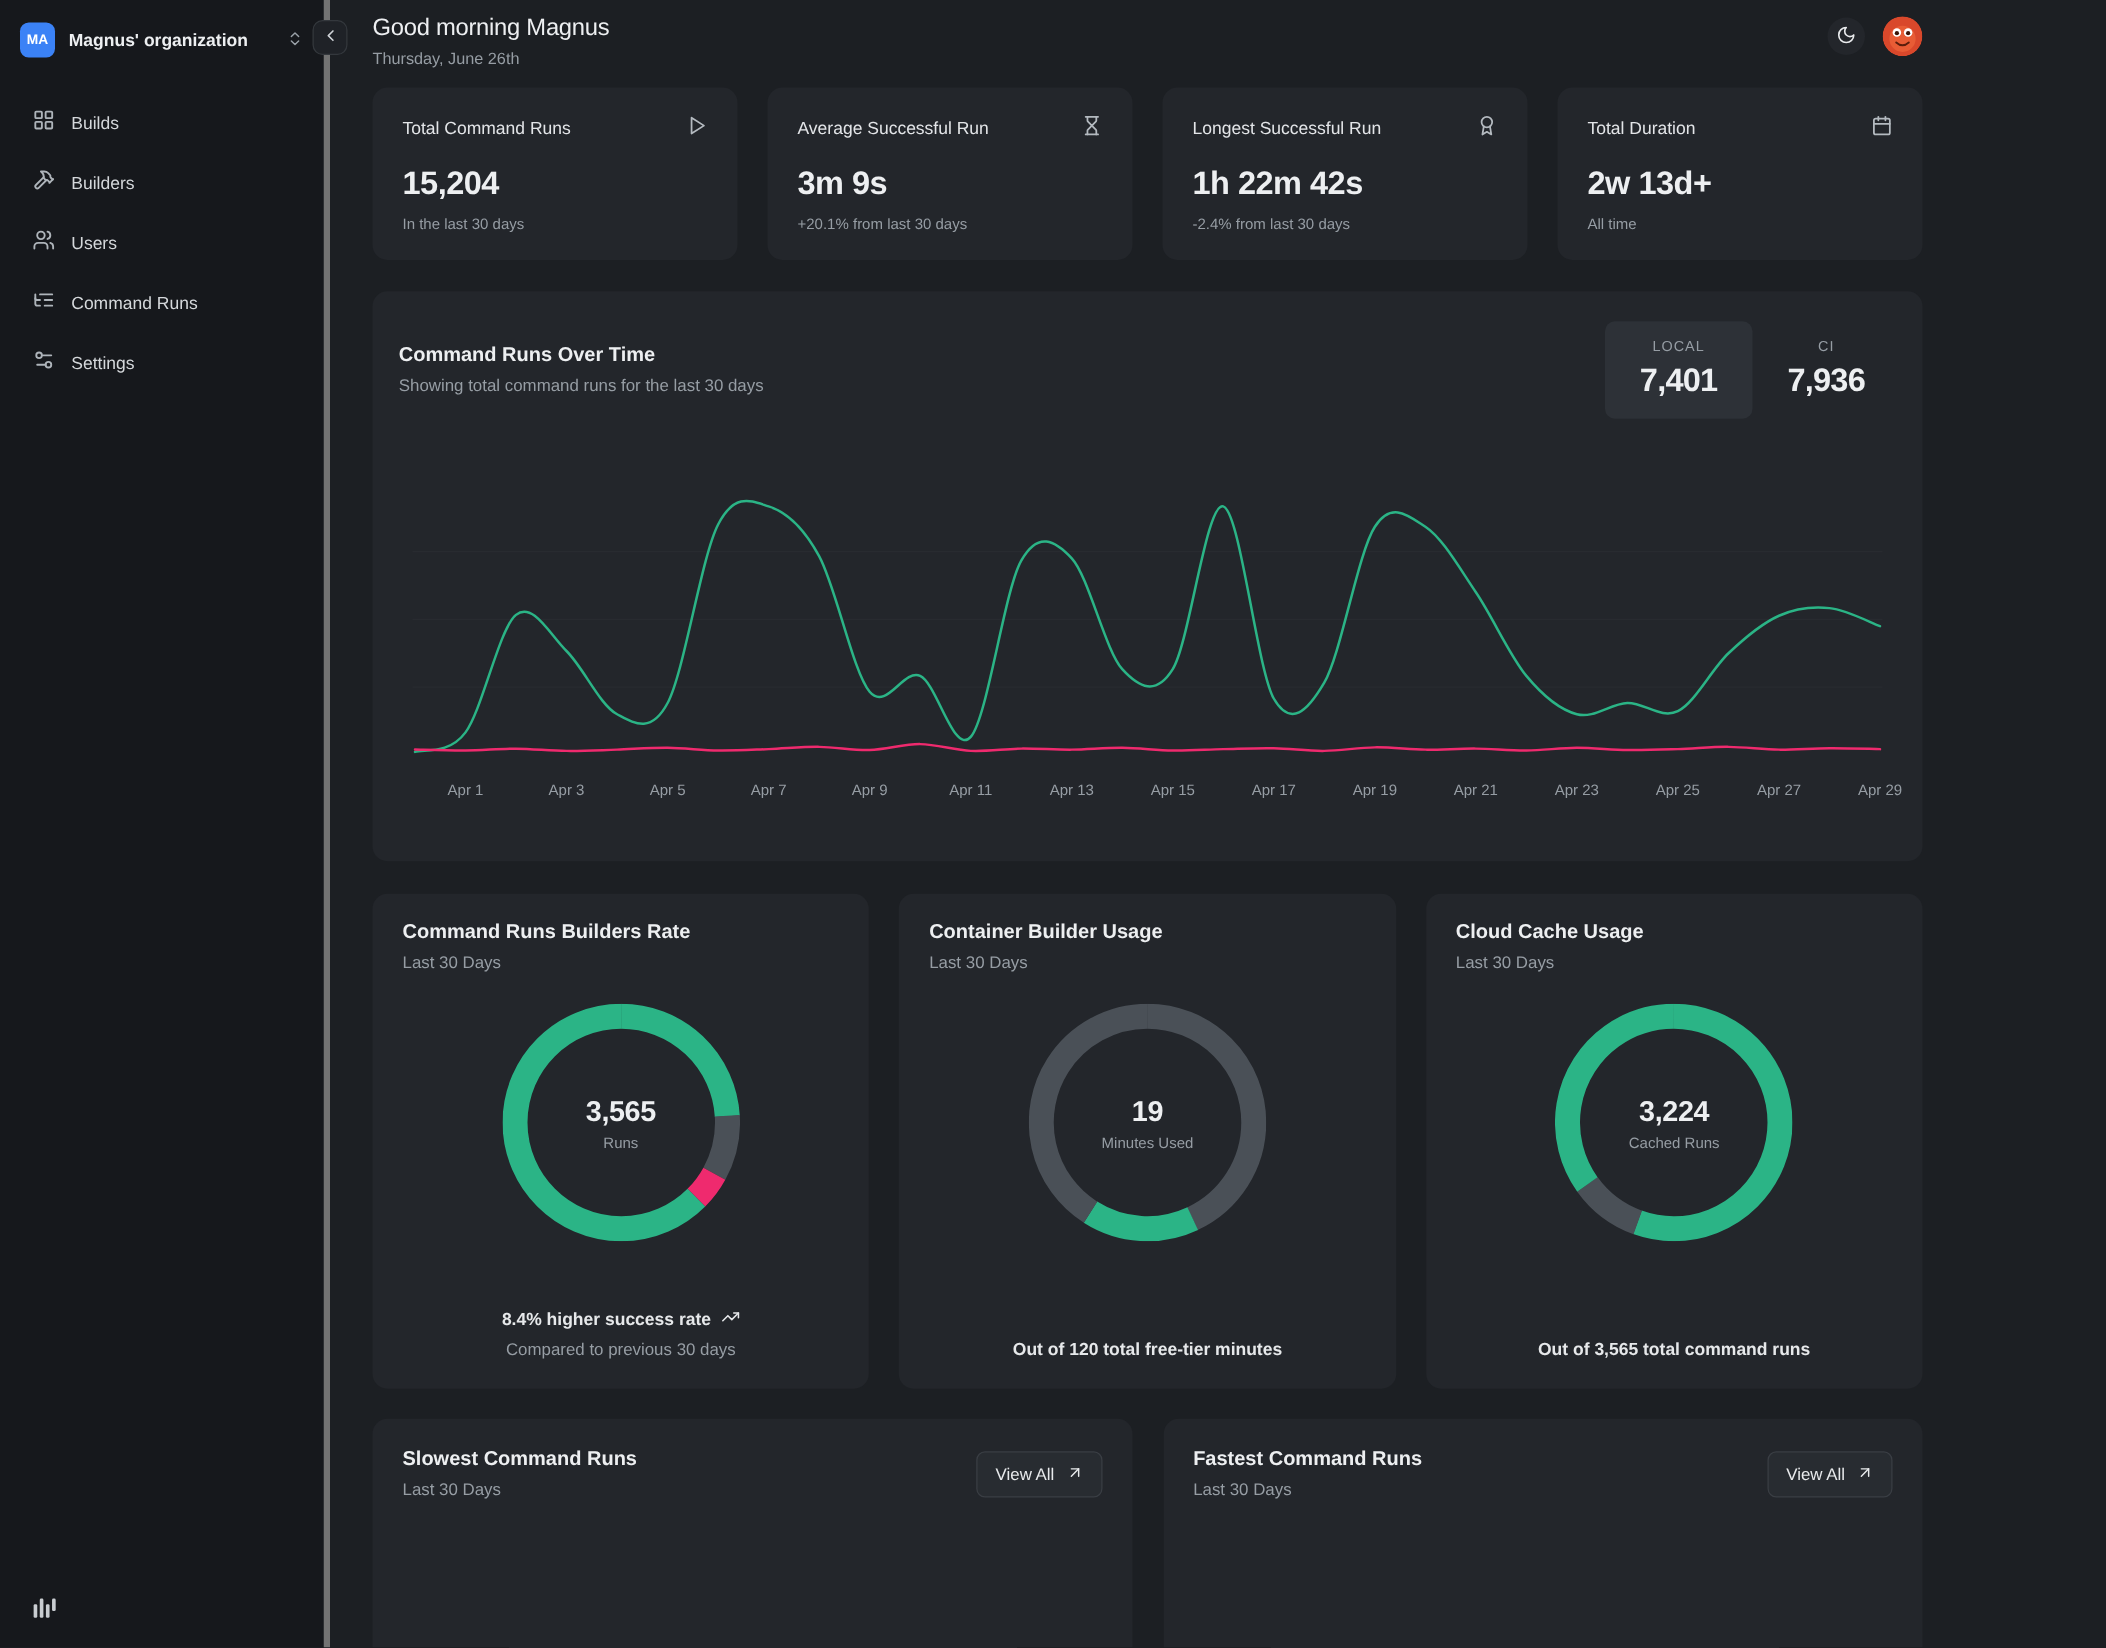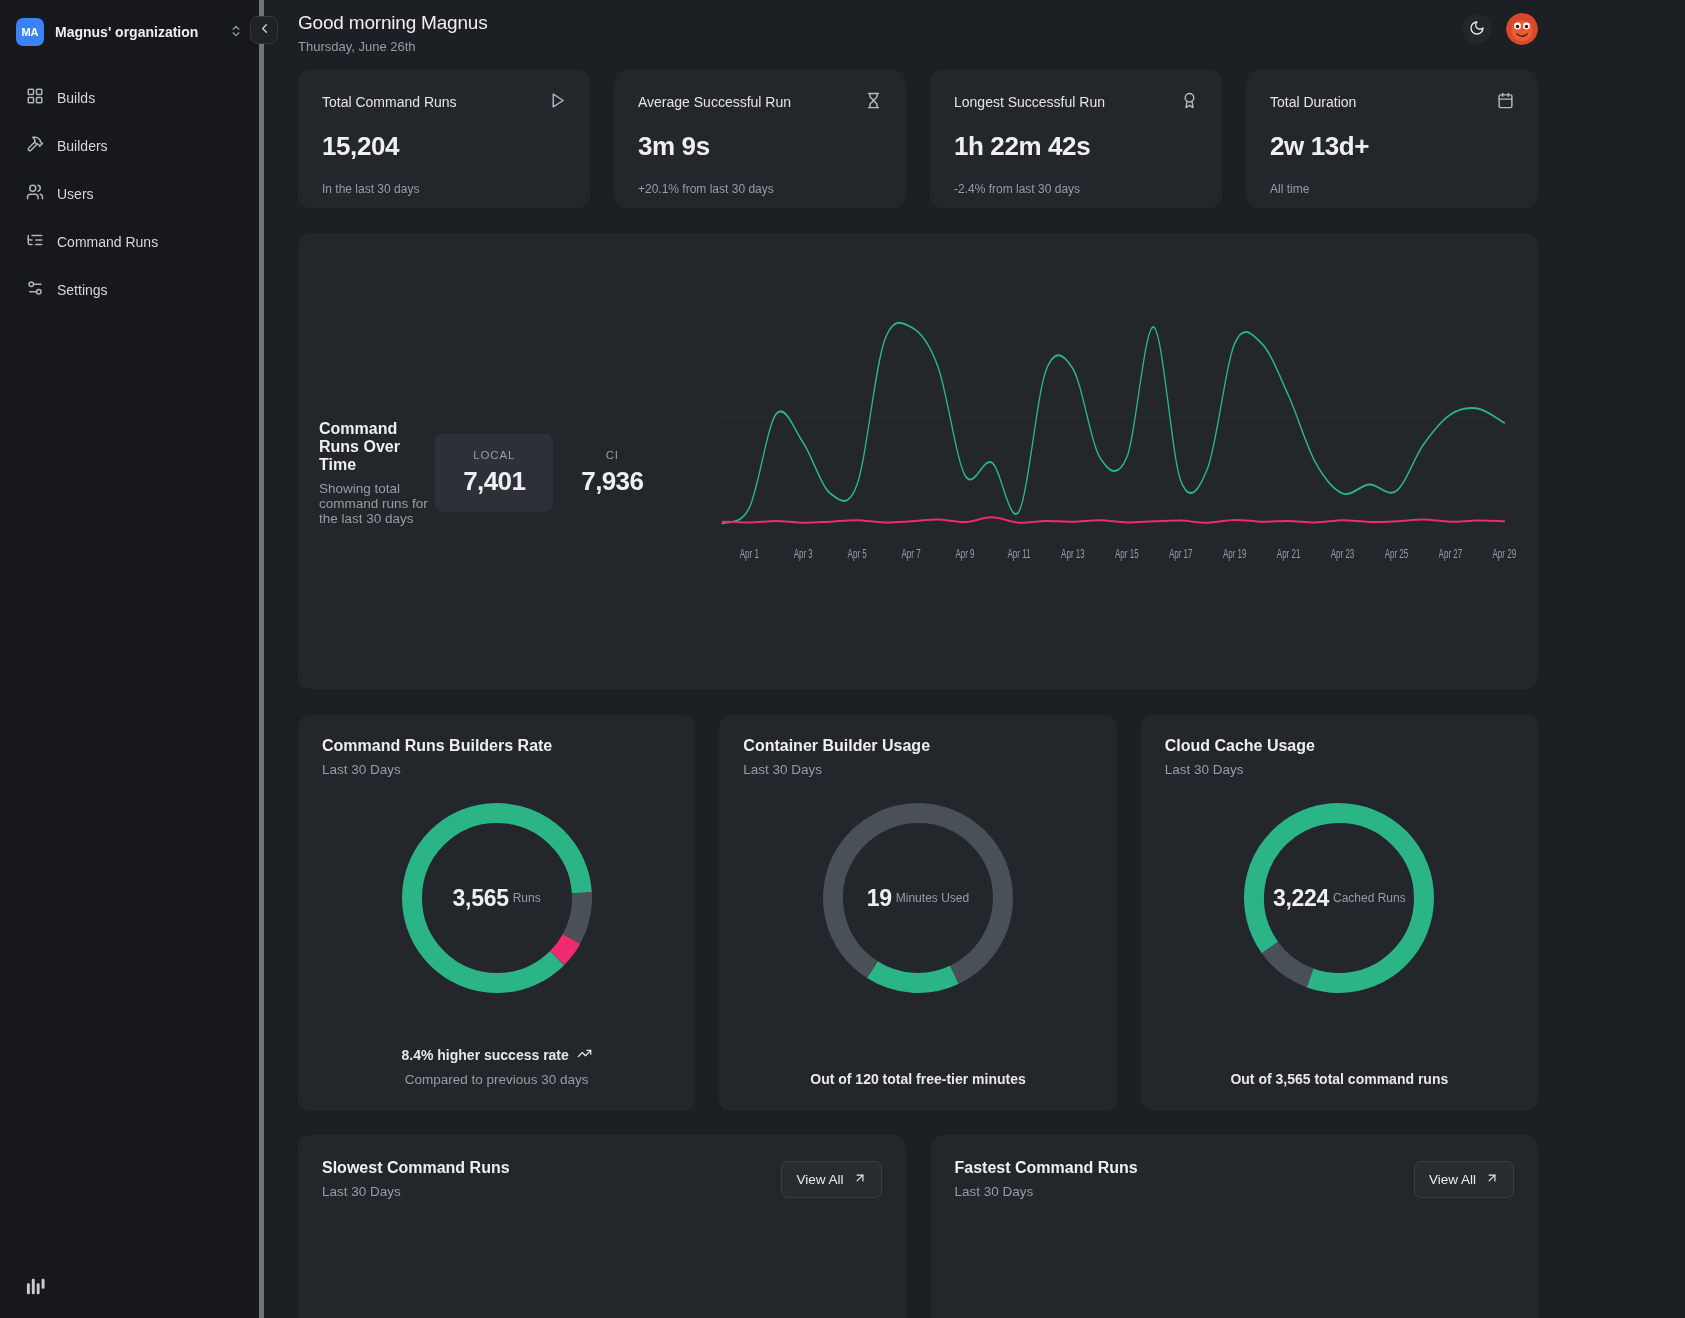--- a/index.html
+++ b/index.html
@@ -38,44 +38,44 @@
   .avatar{width:32px;height:32px;border-radius:50%;overflow:hidden;cursor:pointer;flex:none}
 
   .card{background:#23262b;border-radius:12px}
 
   
   .stats-row{display:grid;grid-template-columns:repeat(4,1fr);gap:24px}
   .stat-card{padding:22px 24px;height:138px}
   .stat-head{display:flex;justify-content:space-between;align-items:center;color:#e3e5e8;font-size:14px}
   .stat-head svg{color:#b4bac0}
   .stat-value{font-size:26px;font-weight:700;margin-top:19px;letter-spacing:-0.4px}
-  .stat-sub{font-size:12px;color:#969da4;margin-top:20px}
-
-  
-  .chart-card{margin-top:25px;height:456px;display:flex;flex-direction:row;padding:24px 0 0}
+  .stat-sub{font-size:12px;color:#969da4;margin-top:10px}
+
+  
+  .chart-card{margin-top:25px;height:456px;display:flex;flex-direction:column;padding:24px 0 0}
   .chart-head{display:flex;justify-content:space-between;align-items:center;padding:0 18px 0 21px}
   .chart-title{font-size:16px;font-weight:700}
   .chart-sub{font-size:13.5px;color:#969da4;margin-top:7px}
   .chart-toggles{display:flex;align-items:stretch}
   .chart-toggle{display:flex;flex-direction:column;align-items:center;gap:5px;padding:15px 28px;
                 background:none;border:none;cursor:pointer}
   .chart-toggle.active{background:#2d3137;border-radius:8px}
   .toggle-label{font-size:11.5px;letter-spacing:0.8px;color:#969da4}
   .toggle-value{font-size:26px;font-weight:700;letter-spacing:-0.6px}
   .chart-body{margin:27px 32px 16px;height:282px}
   .chart-body svg{width:100%;height:100%;display:block;overflow:visible}
 
   
   .donut-row{display:grid;grid-template-columns:repeat(3,1fr);gap:24px;margin-top:26px}
   .donut-card{padding:22px 24px 24px;height:396px;display:flex;flex-direction:column}
   .donut-title{font-size:16px;font-weight:700}
   .donut-sub{font-size:13.5px;color:#969da4;margin-top:7px}
   .donut-wrap{position:relative;width:190px;height:190px;margin:26px auto 0}
   .donut-wrap svg{width:190px;height:190px;display:block}
-  .donut-center{position:absolute;inset:0;display:flex;flex-direction:row;align-items:center;
+  .donut-center{position:absolute;inset:0;display:flex;flex-direction:column;align-items:center;
                 justify-content:center;gap:4px;pointer-events:none}
   .donut-value{font-size:23px;font-weight:700;letter-spacing:-0.3px}
   .donut-label{font-size:12px;color:#969da4}
   .donut-foot{margin-top:auto;text-align:center}
   .foot-main{font-size:14px;font-weight:600;display:flex;align-items:center;justify-content:center;
              gap:8px;color:#e6e8ea}
   .foot-main svg{color:#e6e8ea}
   .foot-sub{font-size:13.5px;color:#969da4;margin-top:8px}
 
   

